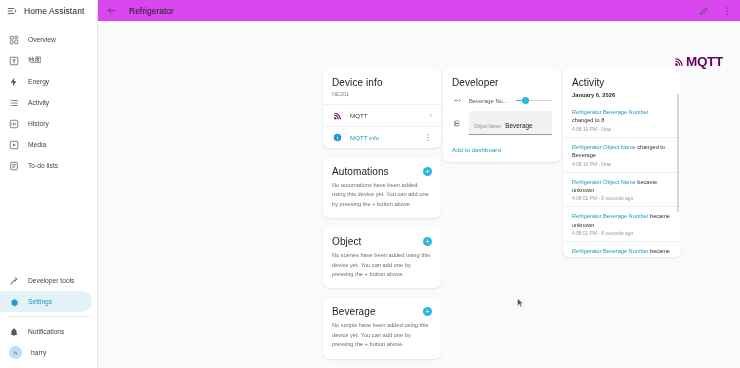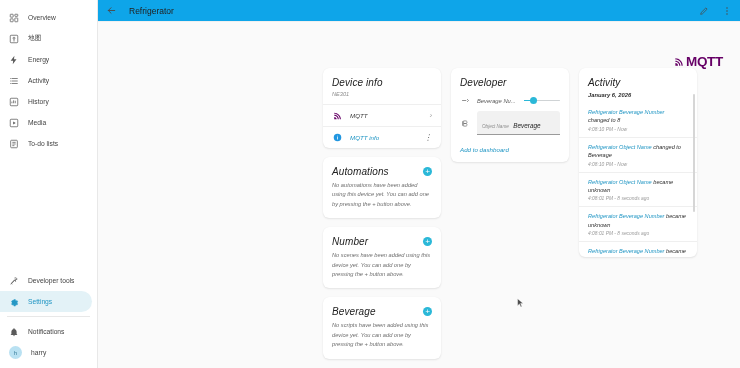--- a/index.html
+++ b/index.html
@@ -41,36 +41,36 @@
     background: #b9e1f2; color: #3b7f9c;
     font-size: 6px; display: flex; align-items: center; justify-content: center;
     flex: 0 0 13px; margin-left: 1px;
   }
   .icn { width: 11px; height: 11px; flex: 0 0 11px; display:flex; align-items:center; justify-content:center; }
   .icn svg { display: block; }
 
   
   .main { flex: 1 1 auto; display: flex; flex-direction: column; background: #fafafa; min-width: 0; }
   .topbar {
-    height: 22px; background: #0ea5e9; display: flex; align-items: center;
+    height: 22px; background: #d946ef; display: flex; align-items: center;
     padding: 0 8px; gap: 12px; flex: 0 0 22px; border-bottom: 1px solid #f0f0f0;
   }
   .topbar-title { font-size: 8.5px; color: #212121; }
   .topbar-right { margin-left: auto; display: flex; align-items: center; gap: 12px; }
 
   .content { flex: 1 1 auto; position: relative; padding: 0 10px; overflow: hidden; }
   .mqtt-brand {
     position: absolute; right: 17px; top: 32px;
     display: flex; align-items: center; gap: 1px;
   }
   .mqtt-brand-text {
     font-size: 13.5px; font-weight: bold; color: #660066; letter-spacing: -.3px;
   }
 
-  .columns { display: flex; gap: 10px; padding-top: 46px; padding-left: 215px; font-style: italic; }
+  .columns { display: flex; gap: 2px; padding-top: 46px; padding-left: 215px; }
   .col { display: flex; flex-direction: column; gap: 9px; }
   .col-1 { width: 118px; }
   .col-2 { width: 118px; }
   .col-3 { width: 118px; }
 
   .card {
     background: #ffffff; border-radius: 6px;
     box-shadow: 0 1px 2px rgba(0,0,0,.09), 0 0 1px rgba(0,0,0,.06);
     overflow: hidden;
   }
@@ -140,20 +140,29 @@
     pointer-events: none;
   }
 </style>
 </head>
 <body>
 
 <div class="app">
 
   <div class="sidebar">
 
+    <div class="sb-header">
+      <span class="icn">
+        <svg width="10" height="10" viewBox="0 0 24 24" fill="none" stroke="#4a4a4a" stroke-width="2" stroke-linecap="round">
+          <path d="M3 6h13M3 12h10M3 18h13"></path>
+            <path d="M19 9l3 3-3 3"></path>
+        </svg>
+      </span>
+      <span class="sb-title">Home Assistant</span>
+    </div>
 
     <div class="sb-nav">
 
       <div class="sb-item">
         <span class="icn">
           <svg width="10" height="10" viewBox="0 0 24 24" fill="none" stroke="#5a5a5a" stroke-width="1.8">
             <rect x="3" y="3" width="7" height="7" rx="1"></rect>
               <rect x="14" y="3" width="7" height="5" rx="1"></rect>
             <rect x="3" y="14" width="7" height="7" rx="1"></rect>
               <rect x="14" y="12" width="7" height="9" rx="1"></rect>
@@ -341,21 +350,21 @@
               <span class="card-title">Automations</span>
               <span class="plus-btn">
                   <span>+</span>
                 </span>
             </div>
             <div class="card-text">No automations have been added using this device yet. You can add one by pressing the + button above.</div>
           </div>
 
           <div class="card">
             <div class="card-head">
-              <span class="card-title">Number</span>
+              <span class="card-title">Object</span>
               <span class="plus-btn">
                   <span>+</span>
                 </span>
             </div>
             <div class="card-text">No scenes have been added using this device yet. You can add one by pressing the + button above.</div>
           </div>
 
           <div class="card">
             <div class="card-head">
               <span class="card-title">Beverage</span>

